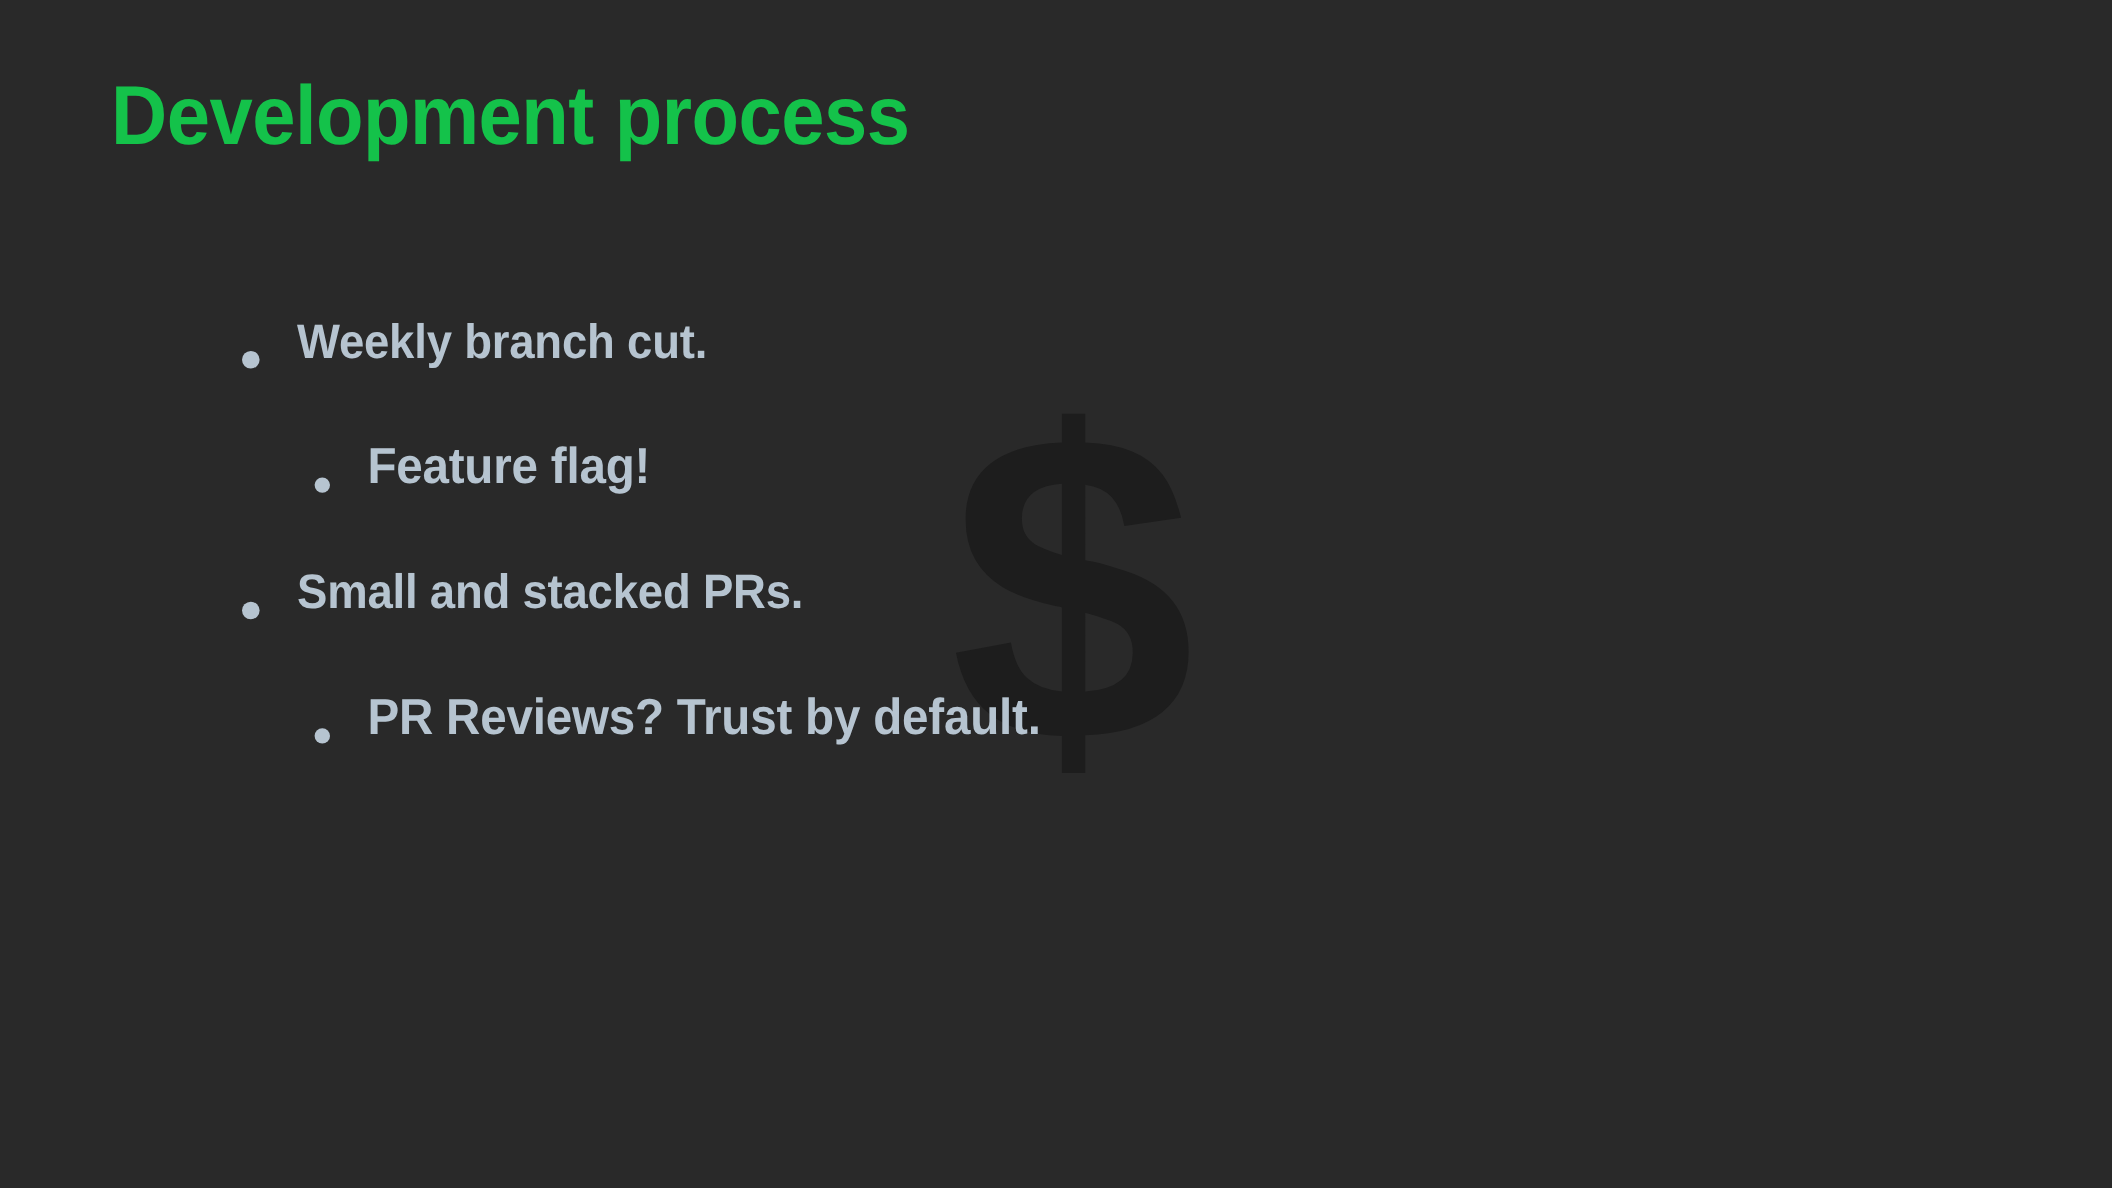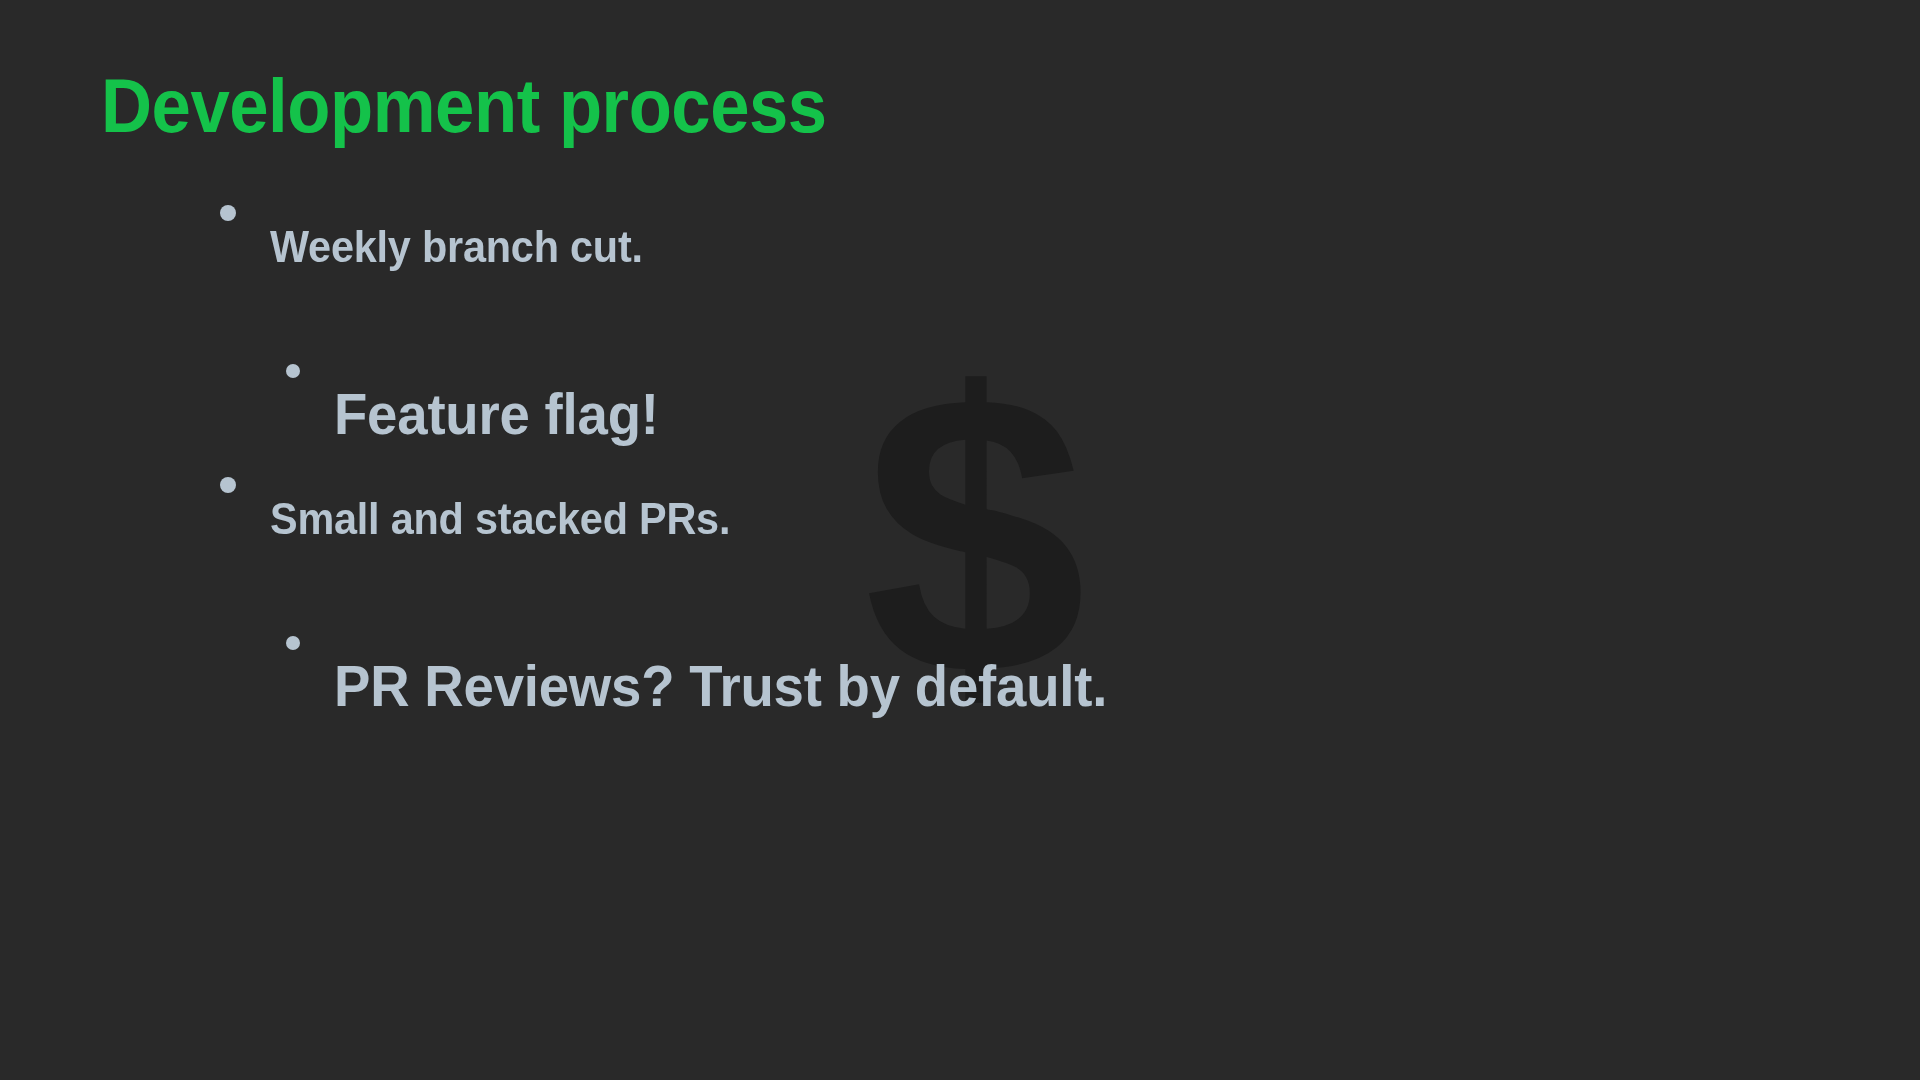--- a/index.html
+++ b/index.html
@@ -65,29 +65,29 @@
   #bullet-list {
     position: absolute;
     left: 0;
     top: 222px;
     width: 1920px;
     z-index: 2;
   }
 
   .bullet-row {
     display: flex;
-    align-items: flex-start;
+    align-items: flex-end;
     height: 114px;
     color: #b6c4d0;
     font-weight: 700;
     white-space: nowrap;
   }
 
   .bullet-row.level-0 { padding-left: 220px; font-size: 44px; }
-  .bullet-row.level-1 { padding-left: 286px; font-size: 58px; margin-top: 44px; }
+  .bullet-row.level-1 { padding-left: 286px; font-size: 46px; }
 
   .bullet-dot {
     flex: 0 0 auto;
     position: relative;
     width: 50px;
   }
   .bullet-dot::before {
     content: "";
     position: absolute;
     left: 0;

